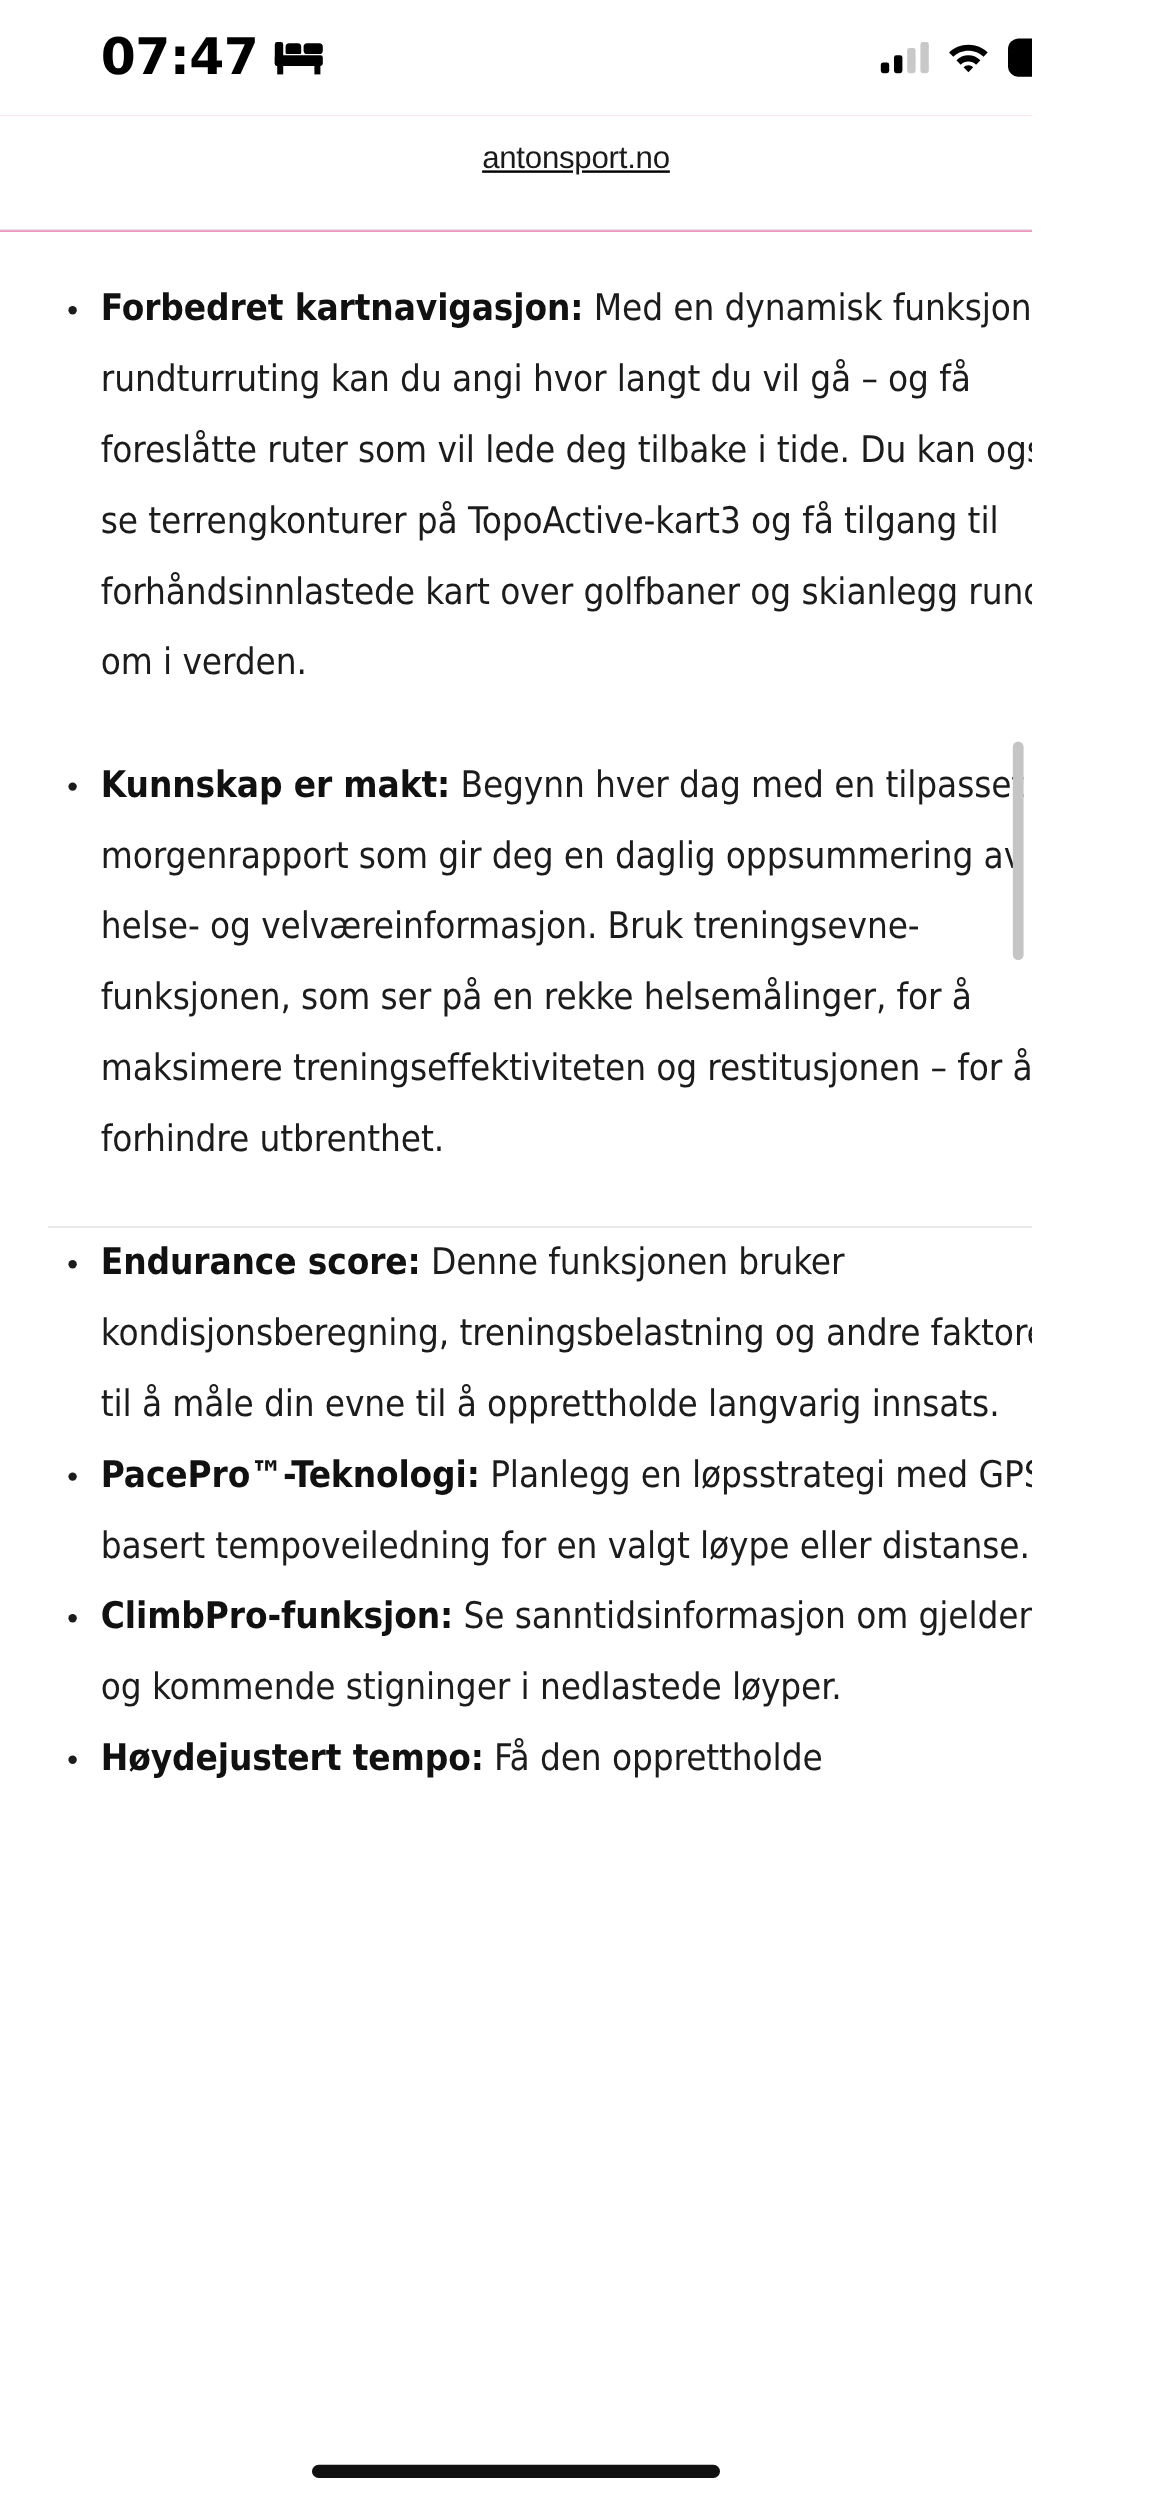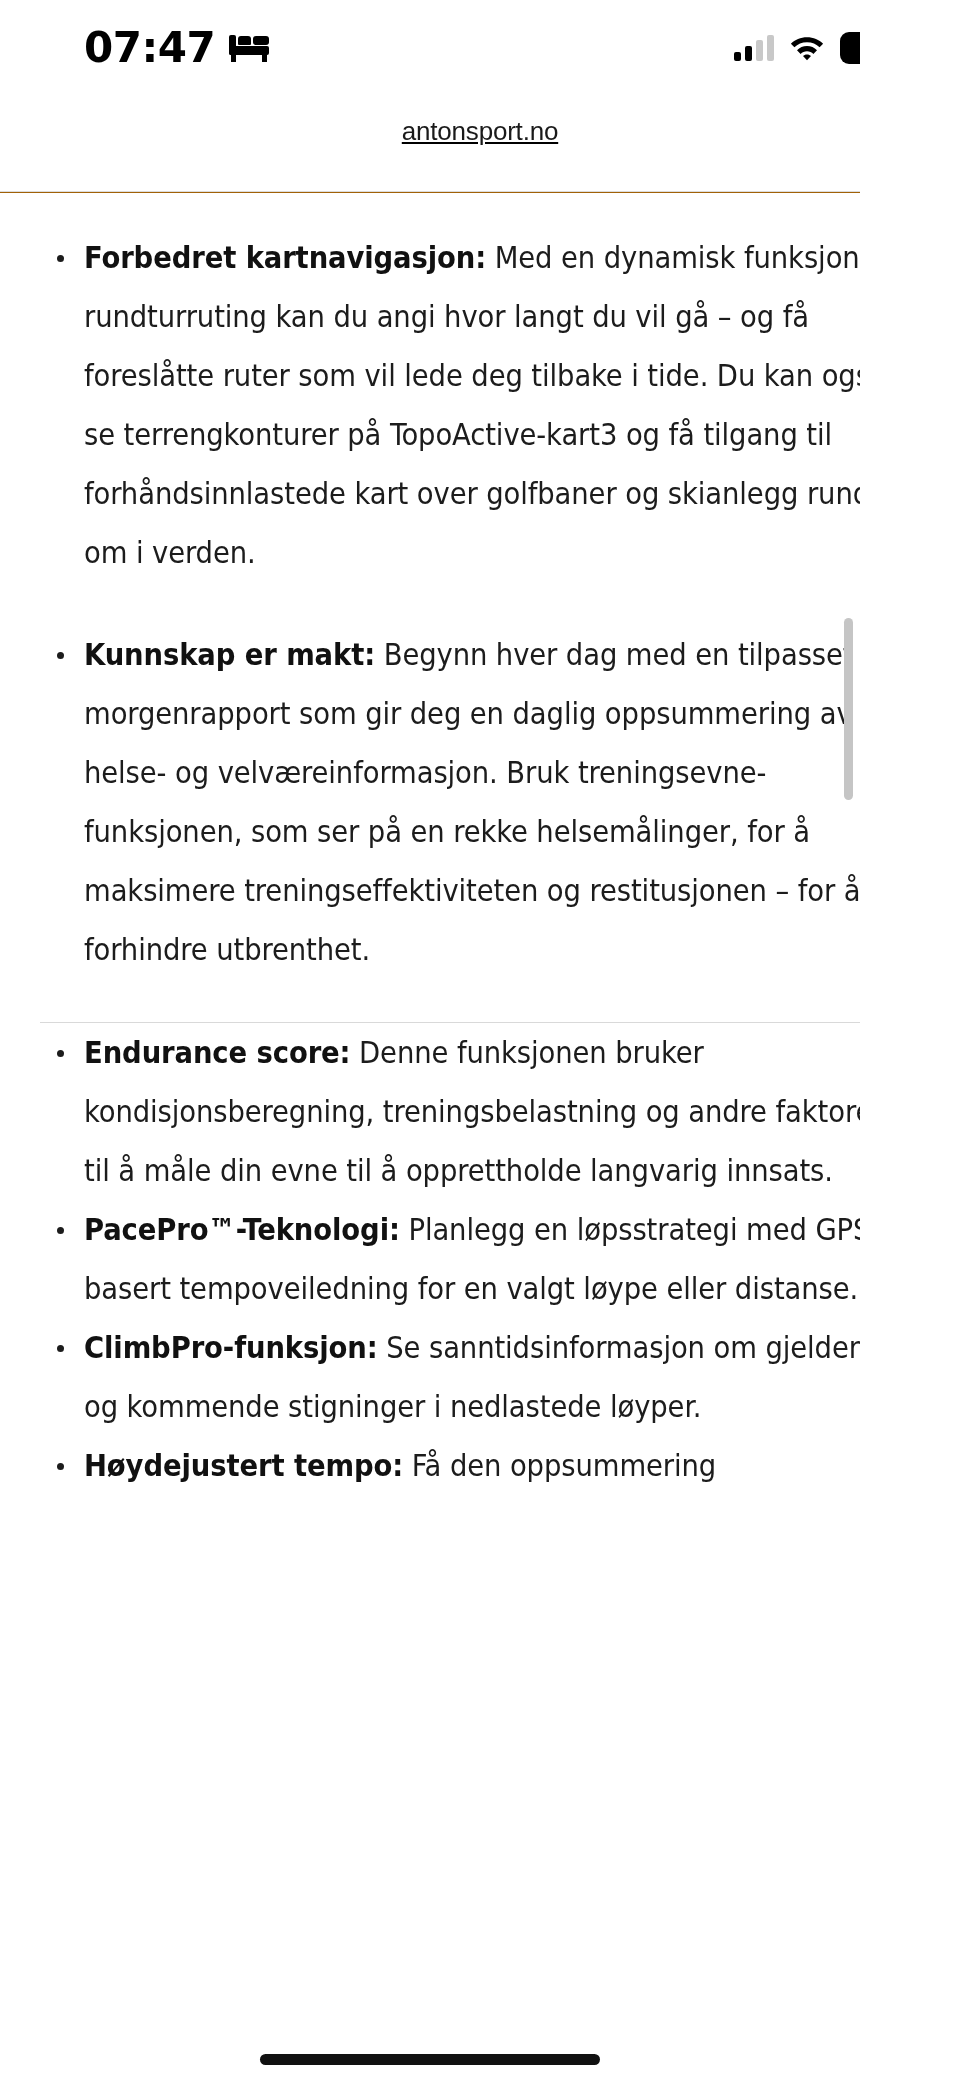--- a/index.html
+++ b/index.html
@@ -9,21 +9,21 @@
     height: 2081px;
     background: #ffffff;
     font-family: "Liberation Sans", sans-serif;
     overflow: hidden;
   }
 
   #screen {
     position: relative;
     width: 860px;
     height: 2081px;
-    background: #a16207;
+    background: #ec4899;
     overflow: hidden;
   }
 
   
   .status-bar {
     position: absolute;
     top: 0; left: 0;
     width: 960px;
     height: 96px;
     display: flex;
@@ -334,21 +334,21 @@
         <li>
           <span class="term">Endurance score:</span><span> Denne funksjonen bruker kondisjonsberegning, treningsbelastning og andre faktorer til å måle din evne til å opprettholde langvarig innsats.</span>
         </li>
         <li>
           <span class="term">PacePro™-Teknologi:</span><span> Planlegg en løpsstrategi med GPS-basert tempoveiledning for en valgt løype eller distanse.</span>
         </li>
         <li>
           <span class="term">ClimbPro-funksjon:</span><span> Se sanntidsinformasjon om gjeldende og kommende stigninger i nedlastede løyper.</span>
         </li>
         <li>
-          <span class="term">Høydejustert tempo:</span><span> Få den oppsummering</span>
+          <span class="term">Høydejustert tempo:</span><span> Få den opprettholde</span>
         </li>
       </ul>
 
     </div>
   </div>
 
   <div class="scrollbar-track">
     <div class="scrollbar-thumb"></div>
   </div>
 

